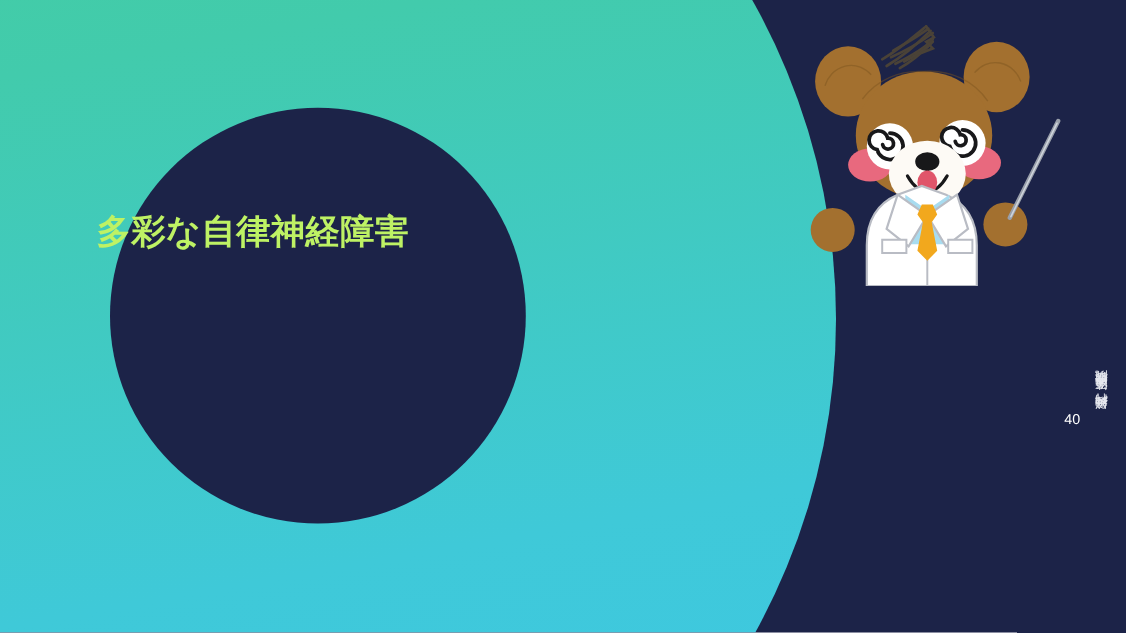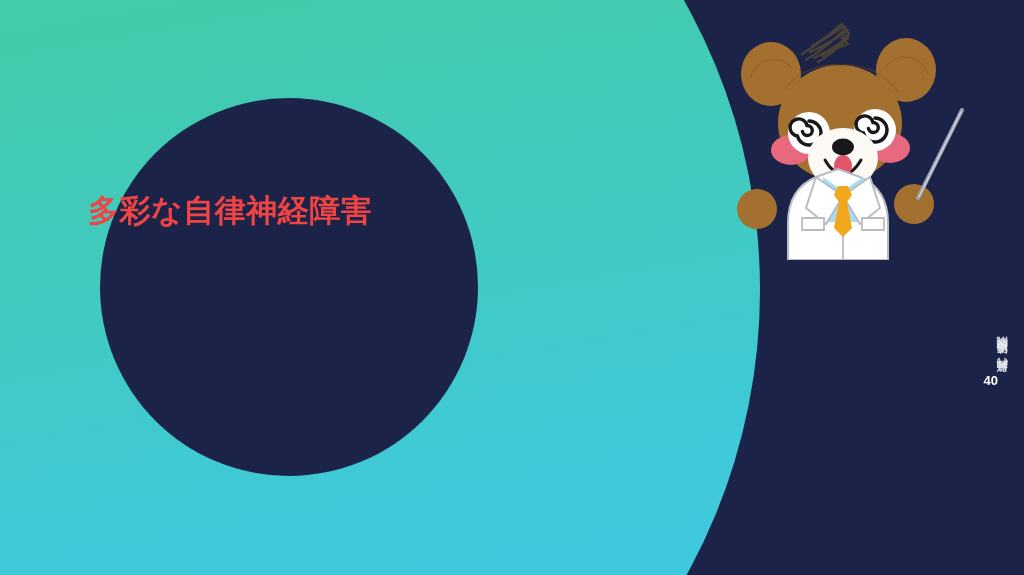--- a/index.html
+++ b/index.html
@@ -46,21 +46,21 @@
     background: #1c2348;
   }
 
   
   .title {
     position: absolute;
     left: 88px;
     top: 190px;
     font-size: 31px;
     font-weight: bold;
-    color: #ef4444;
+    color: #bef264;
     letter-spacing: 0.5px;
     white-space: nowrap;
     z-index: 6;
   }
 
   .body-copy {
     position: absolute;
     left: 152px;
     top: 278px;
     width: 740px;
@@ -81,24 +81,24 @@
     transform: rotate(180deg);
     font-size: 11.5px;
     letter-spacing: 1px;
     color: #e6e8ef;
     white-space: nowrap;
     z-index: 7;
   }
 
   .page-num {
     position: absolute;
-    right: 26px;
+    right: 42px;
     top: 373px;
     font-size: 13px;
-    font-weight: bold;
+    font-weight: normal;
     color: #ffffff;
     z-index: 7;
   }
 
   
   .mascot {
     position: absolute;
     left: 730px;
     top: 8px;
     width: 252px;

